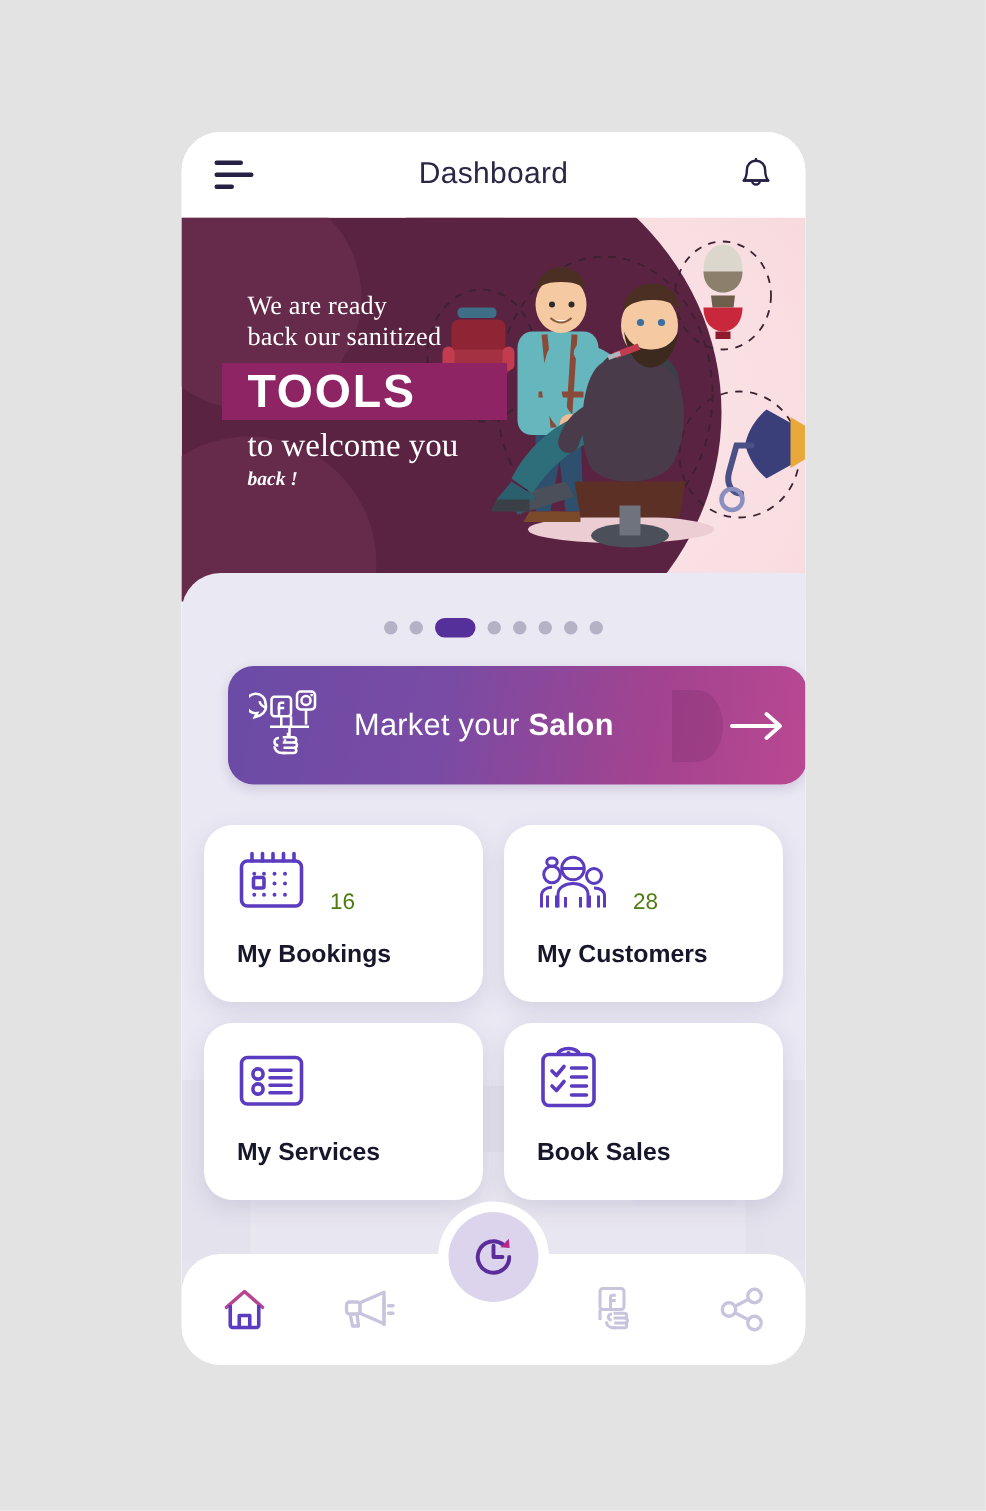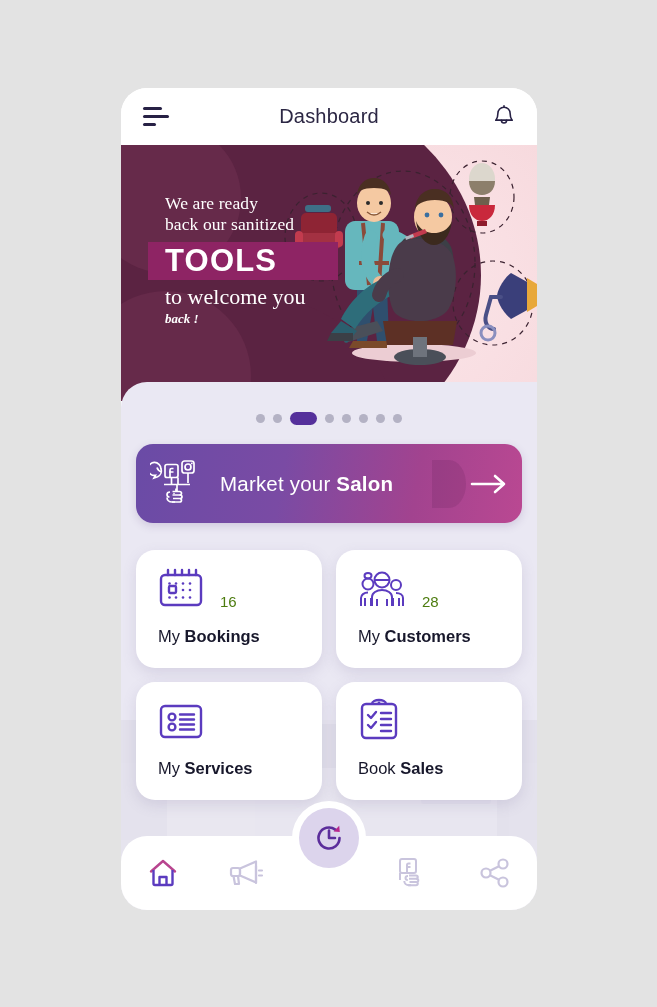--- a/index.html
+++ b/index.html
@@ -130,21 +130,21 @@
   .dots {
     position: absolute; left: 0; top: 30px; width: 100%;
     display: flex; justify-content: center; align-items: center; gap: 8px;
     z-index: 8;
   }
   .dot { width: 9px; height: 9px; border-radius: 50%; background: #b4b2c4; }
   .dot.active { width: 27px; height: 13px; border-radius: 7px; background: #55309b; }
 
   
   .market {
-    position: absolute; left: 15px; top: 62px;
+    position: absolute; left: 31px; top: 62px;
     width: 386px; height: 79px;
     border-radius: 17px;
     background: linear-gradient(100deg, #6a4ba6 0%, #7a4ba4 38%, #a2438f 72%, #ba4892 100%);
     display: flex; align-items: center;
     z-index: 9;
     box-shadow: 0 3px 8px rgba(90,60,130,.18);
     overflow: hidden;
     cursor: pointer;
   }
   .market::after {
@@ -172,21 +172,21 @@
     background: #ffffff;
     border-radius: 19px;
     box-shadow: 0 5px 14px rgba(110,100,150,.17);
     padding: 20px 0 0 22px;
     position: relative;
     cursor: pointer;
   }
   .tile-top { display: flex; align-items: flex-end; gap: 16px; height: 44px; }
   .tile-count { font-size: 15px; color: #4d7c0f; padding-bottom: 4px; }
   .tile-label { margin-top: 13px; font-size: 16.5px; color: #17172b; }
-  .tile-label .lt { font-weight: normal; }
+  .tile-label .lt { font-weight: bold; }
   .tile-label b { font-weight: bold; }
 
   
   .navbar {
     position: absolute; left: 0; bottom: 0;
     width: 100%; height: 74px;
     background: #ffffff;
     border-radius: 26px 26px 0 0;
     display: flex; align-items: center;
     z-index: 20;

